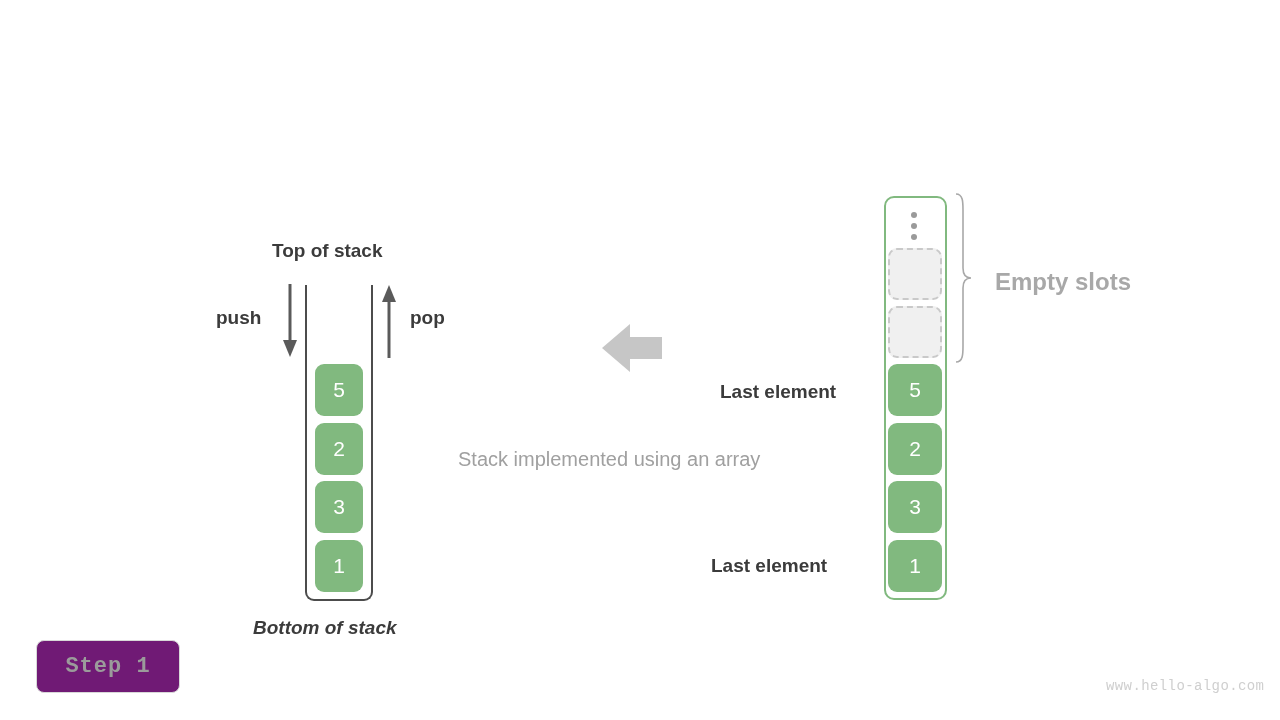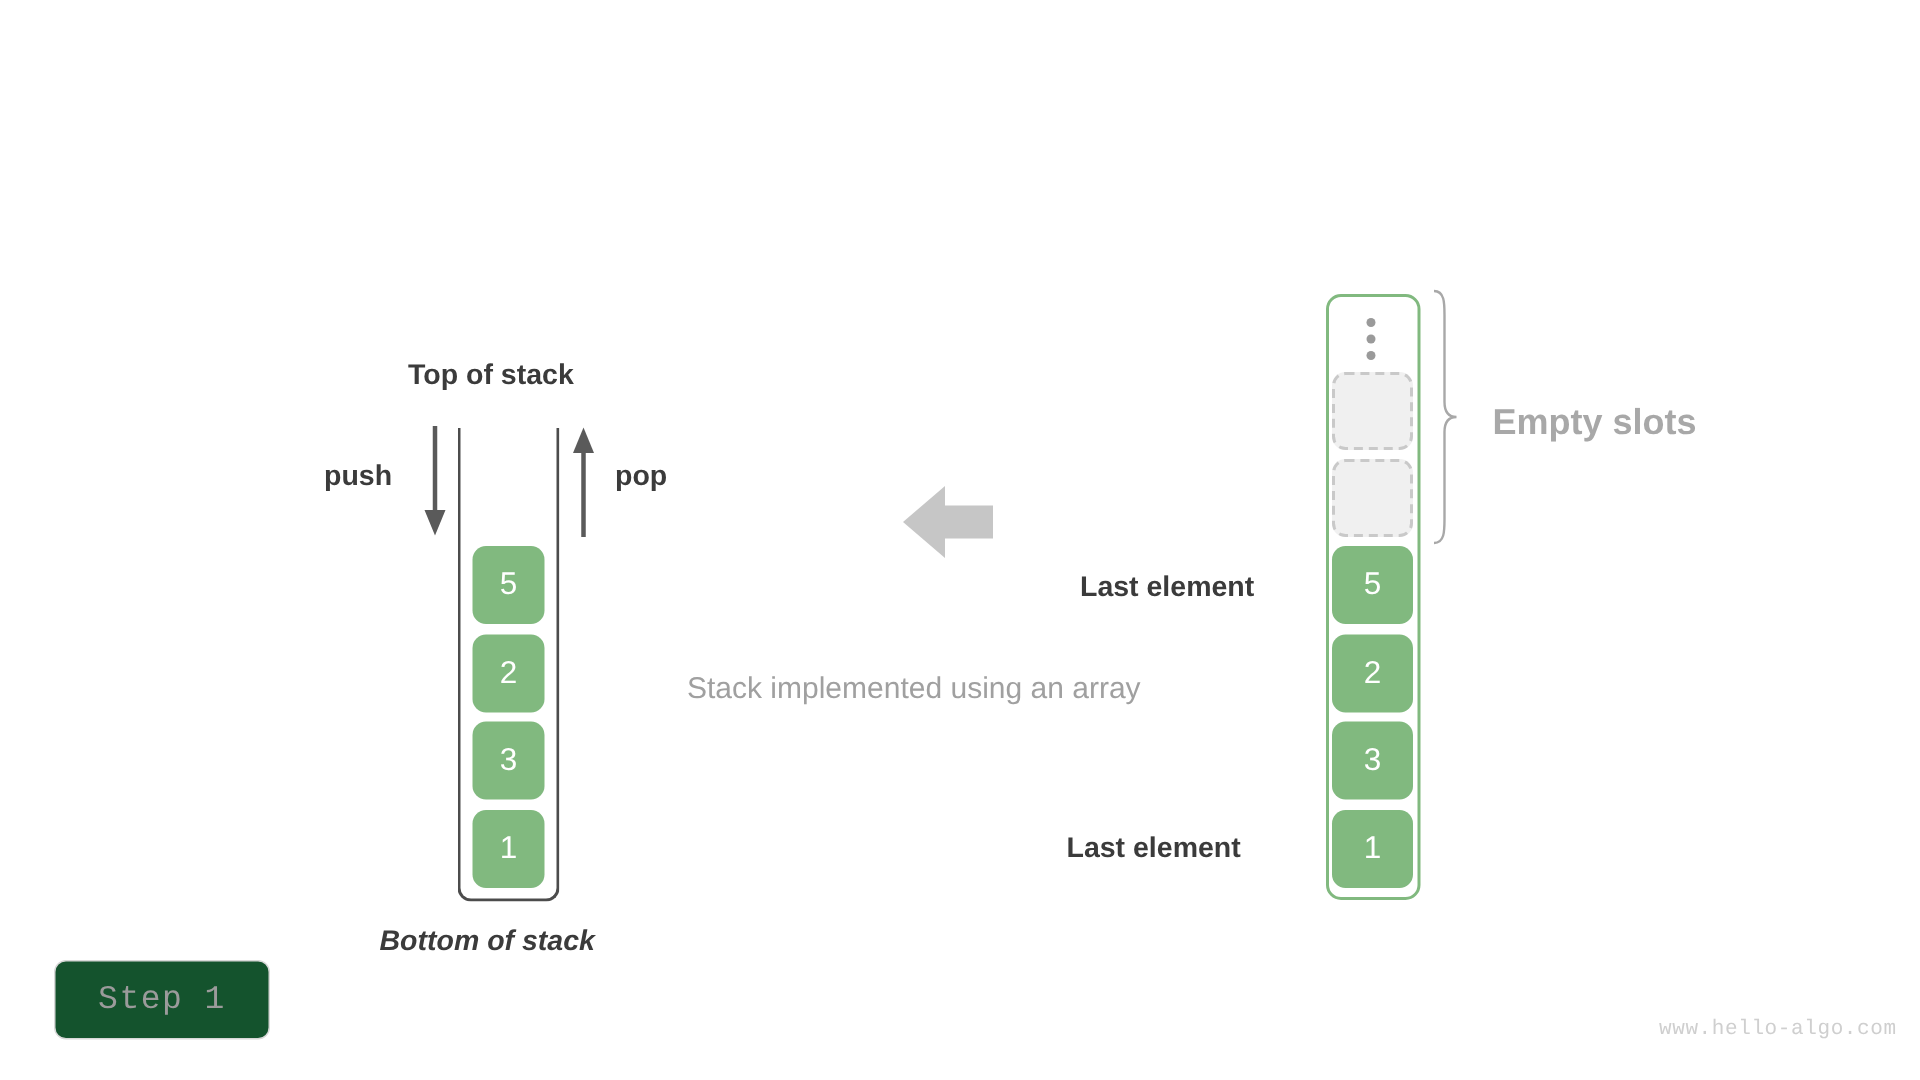--- a/index.html
+++ b/index.html
@@ -144,26 +144,26 @@
   
   #step-badge {
     position: absolute;
     left: 36px;
     top: 640px;
     width: 144px;
     height: 53px;
     box-sizing: border-box;
     border: 1px solid #d8d8d8;
     border-radius: 8px;
-    background: #14532d;
+    background: #701a75;
     display: flex;
     align-items: center;
     justify-content: center;
     font-family: "Liberation Mono", monospace;
-    font-weight: normal;
+    font-weight: bold;
     font-size: 22px;
     letter-spacing: 1px;
     color: #9b9b9b;
   }
 
   
   #watermark {
     position: absolute;
     left: 1106px;
     top: 678px;

